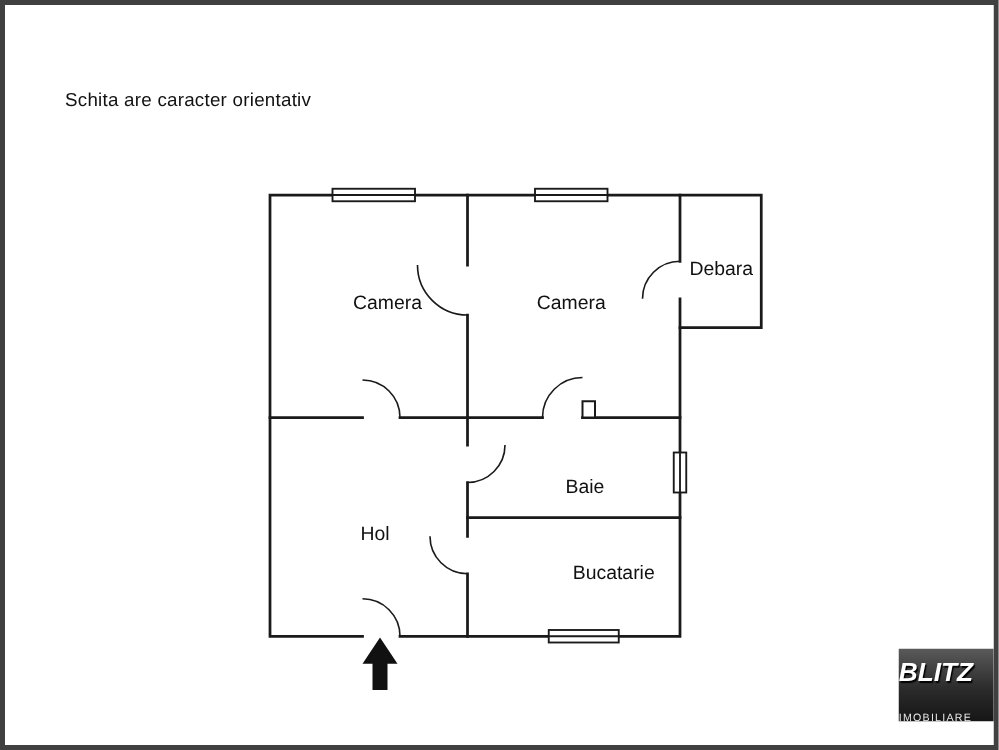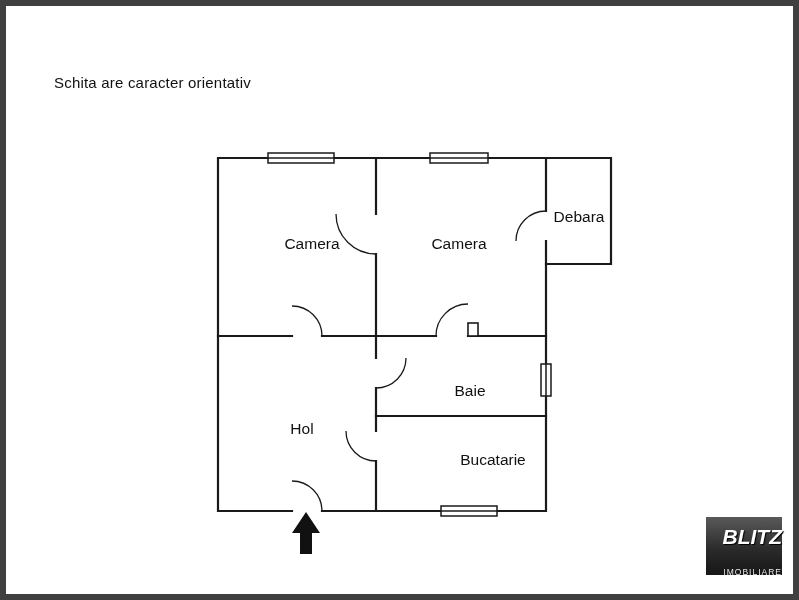--- a/index.html
+++ b/index.html
@@ -1,48 +1,48 @@
 <!DOCTYPE html>
 <html><head>
 <meta charset="utf-8">
 <style>
   html, body { margin: 0; padding: 0; background: #fff; }
   #canvas {
     position: relative;
     width: 799px;
     height: 600px;
     background: #ffffff;
-    border: 6px solid #404040;
+    border: 4px solid #404040;
     box-sizing: border-box;
     font-family: "Liberation Sans", sans-serif;
     overflow: hidden;
   }
   #disclaimer {
     position: absolute;
     left: 48px;
     top: 68px;
     font-size: 15px;
     color: #111111;
     letter-spacing: 0.2px;
   }
   #plan-svg { position: absolute; left: 0; top: 0; }
   .room-label {
     font-family: "Liberation Sans", sans-serif;
     font-size: 15.5px;
     fill: #111111;
   }
   #logo {
     position: absolute;
-    right: 11px;
+    right: 0;
     bottom: 19px;
     width: 76px;
     height: 58px;
     background: linear-gradient(180deg, #5a5a5a 0%, #2b2b2b 55%, #161616 100%);
     color: #ffffff;
-    text-align: right;
+    text-align: left;
     box-sizing: border-box;
     padding-top: 9px;
   }
   #logo .brand {
     font-size: 21px;
     font-weight: bold;
     font-style: italic;
     line-height: 22px;
     text-shadow: 1px 1px 1px #000;
   }

